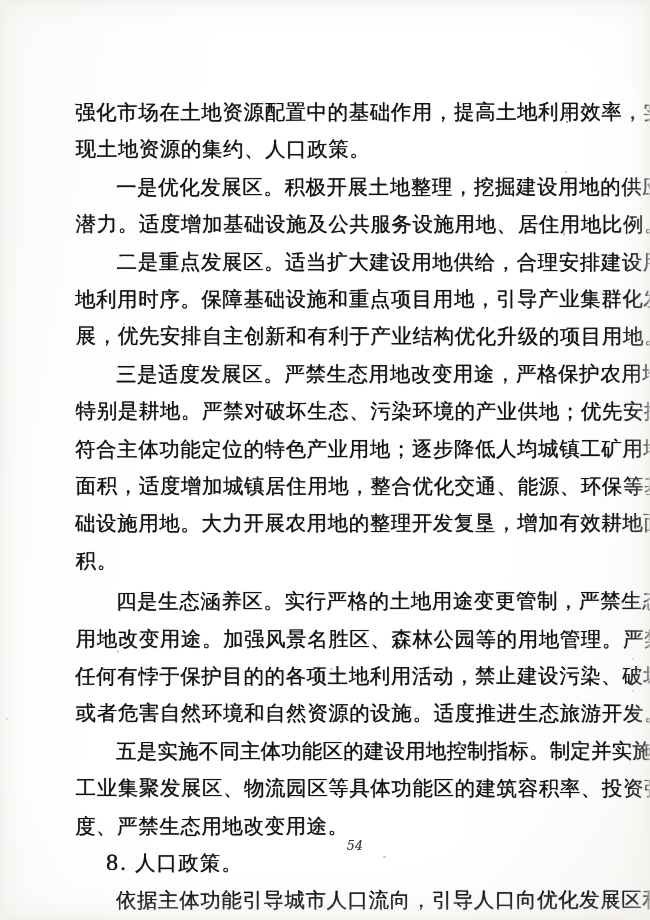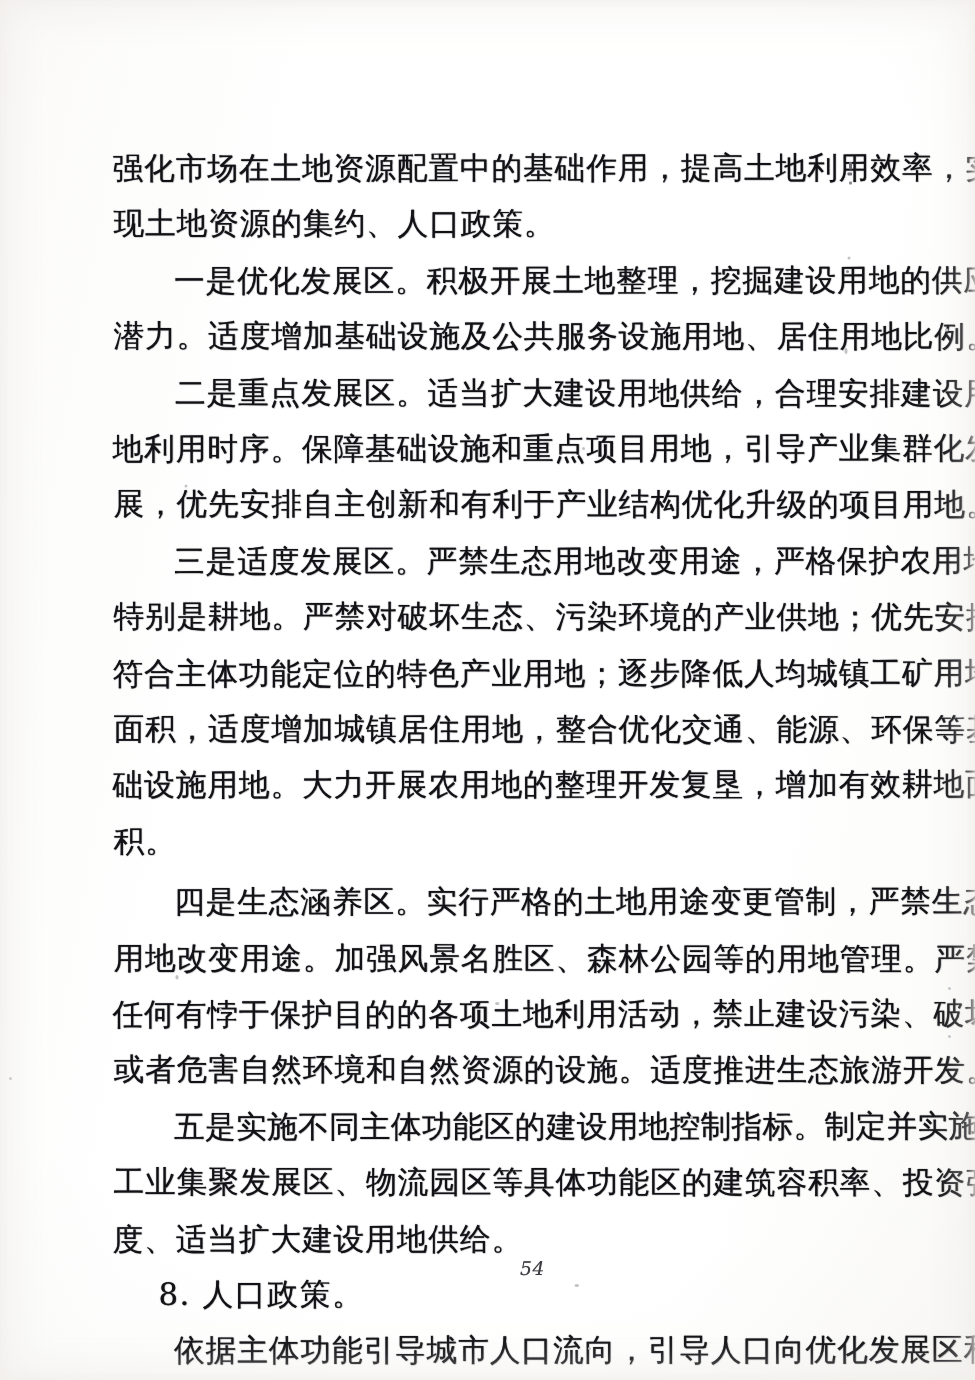--- a/index.html
+++ b/index.html
@@ -147,21 +147,21 @@
     <div class="doc-line heavy skewA">础设施用地。大力开展农用地的整理开发复垦，增加有效耕地面</div>
     <div class="doc-line heavy skewB">积。</div>
 
     <div class="doc-line indent heavy para-gap skewA">四是生态涵养区。实行严格的土地用途变更管制，严禁生态</div>
     <div class="doc-line heavy skewB">用地改变用途。加强风景名胜区、森林公园等的用地管理。严禁</div>
     <div class="doc-line heavy skewA">任何有悖于保护目的的各项土地利用活动，禁止建设污染、破坏</div>
     <div class="doc-line heavy skewB">或者危害自然环境和自然资源的设施。适度推进生态旅游开发。</div>
 
     <div class="doc-line indent heavy tight skewA">五是实施不同主体功能区的建设用地控制指标。制定并实施</div>
     <div class="doc-line heavy skewB">工业集聚发展区、物流园区等具体功能区的建筑容积率、投资强</div>
-    <div class="doc-line heavy skewA">度、适当扩大建设用地供给。</div>
+    <div class="doc-line heavy skewA">度、严禁生态用地改变用途。</div>
 
     <div class="doc-line section-heading heavy skewB">8. 人口政策。</div>
 
     <div class="doc-line indent heavy skewA">依据主体功能引导城市人口流向，引导人口向优化发展区和</div>
 
   </div>
 
   <div id="page-number">54</div>
 
   <div class="speckle dark sq" style="left:566px; top:108px; width:2px; height:5px;"></div>

